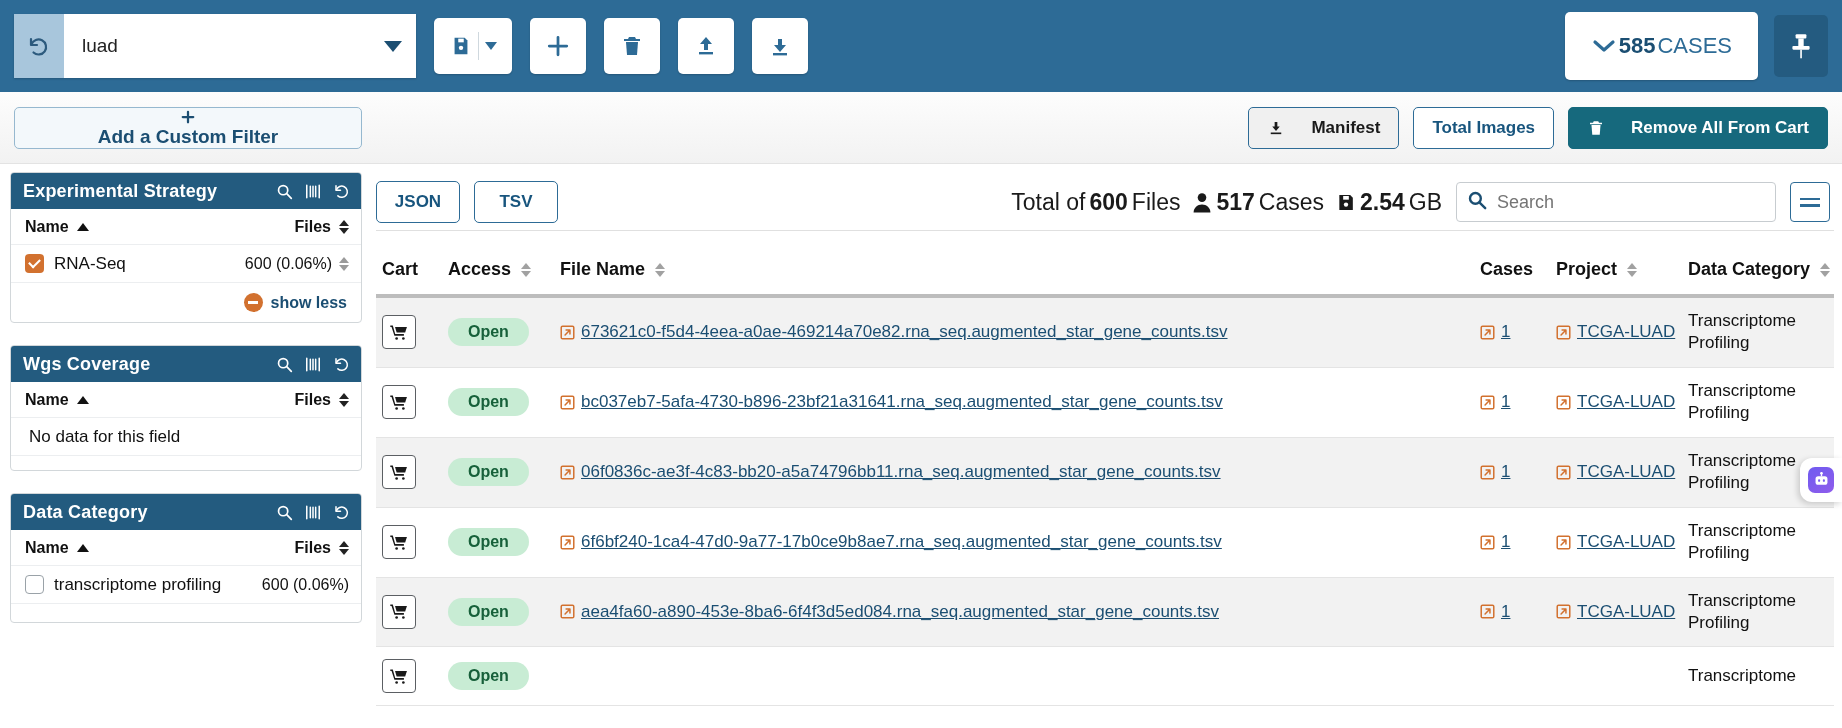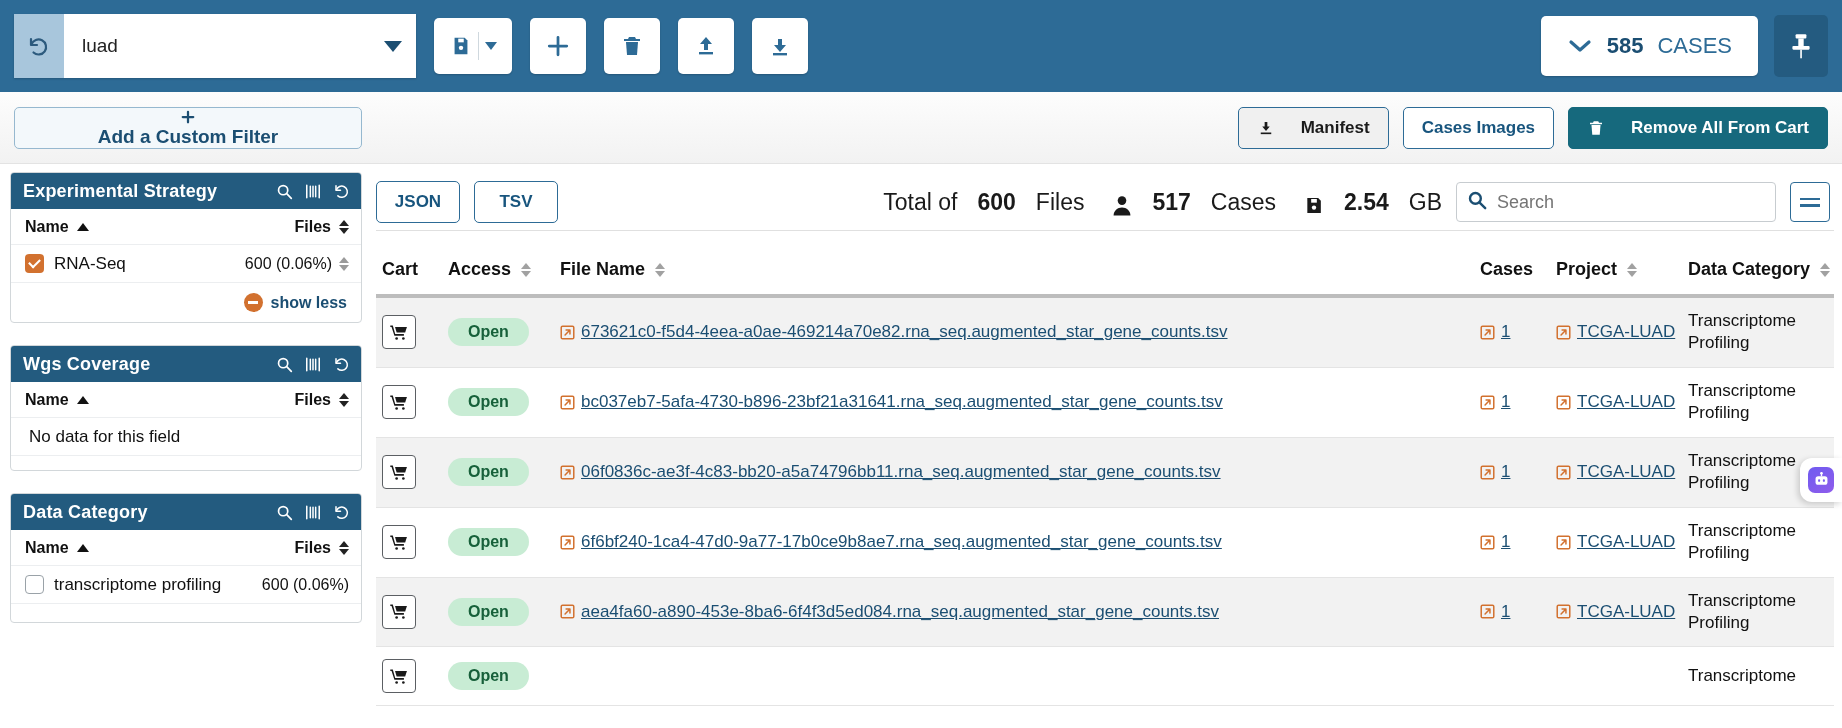--- a/index.html
+++ b/index.html
@@ -63,24 +63,24 @@
     width: 1px; height: 28px; background: #cfd8de; margin: 0 6px;
   }
   .mini-caret {
     width: 0; height: 0;
     border-left: 6px solid transparent;
     border-right: 6px solid transparent;
     border-top: 8px solid #2d6b96;
   }
   .cases-btn {
     margin-left: auto;
-    height: 60px;
+    height: 68px;
     background: #fff;
     border-radius: 5px;
-    display: flex; align-items: center; gap: 14px;
+    display: flex; align-items: center; gap: 2px;
     padding: 0 26px;
     cursor: pointer;
     box-shadow: 0 1px 2px rgba(0,0,0,.2);
   }
   .cases-btn .num { font-size: 22px; font-weight: bold; color: #1b4e72; }
   .cases-btn .lbl { font-size: 22px; color: #2d6b96; }
   .pin-btn {
     width: 54px; height: 62px;
     background: #245b80;
     border-radius: 5px;
@@ -218,21 +218,21 @@
     border-radius: 5px;
     background: #fff;
     color: #18557e;
     font-size: 17px; font-weight: bold;
     display: flex; align-items: center; justify-content: center;
     margin-right: 14px;
     cursor: pointer;
   }
   .stats {
     margin-left: auto;
-    display: flex; align-items: flex-end; gap: 20px;
+    display: flex; align-items: center; gap: 4px;
     font-size: 23px; color: #1a1a1a;
     white-space: nowrap;
   }
   .stats b { font-weight: bold; }
   .stats .ico { display: flex; align-items: center; margin-left: 8px; }
   .search-wrap {
     margin-left: 14px;
     width: 320px; height: 40px;
     border: 1px solid #c7ccd0;
     border-radius: 4px;
@@ -408,21 +408,21 @@
   <div class="act-group">
     <div class="act-btn grey">
       <svg width="18" height="18" viewBox="0 0 24 24" fill="currentColor">
         <path d="M12 16l-5-6h3.2V4h3.6v6H17z"></path>
         <rect x="5" y="18" width="14" height="2.2"></rect>
       </svg>
       <span>Manifest</span>
     </div>
 
     <div class="act-btn">
-      <span>Cases Images</span>
+      <span>Total Images</span>
     </div>
 
 
     <div class="act-btn solid">
       <svg width="18" height="18" viewBox="0 0 24 24" fill="currentColor">
         <path d="M9 3h6l1 2h4v2H4V5h4z"></path>
         <path d="M6 8h12l-1 13H7z"></path>
       </svg>
       <span>Remove All From Cart</span>
     </div>

